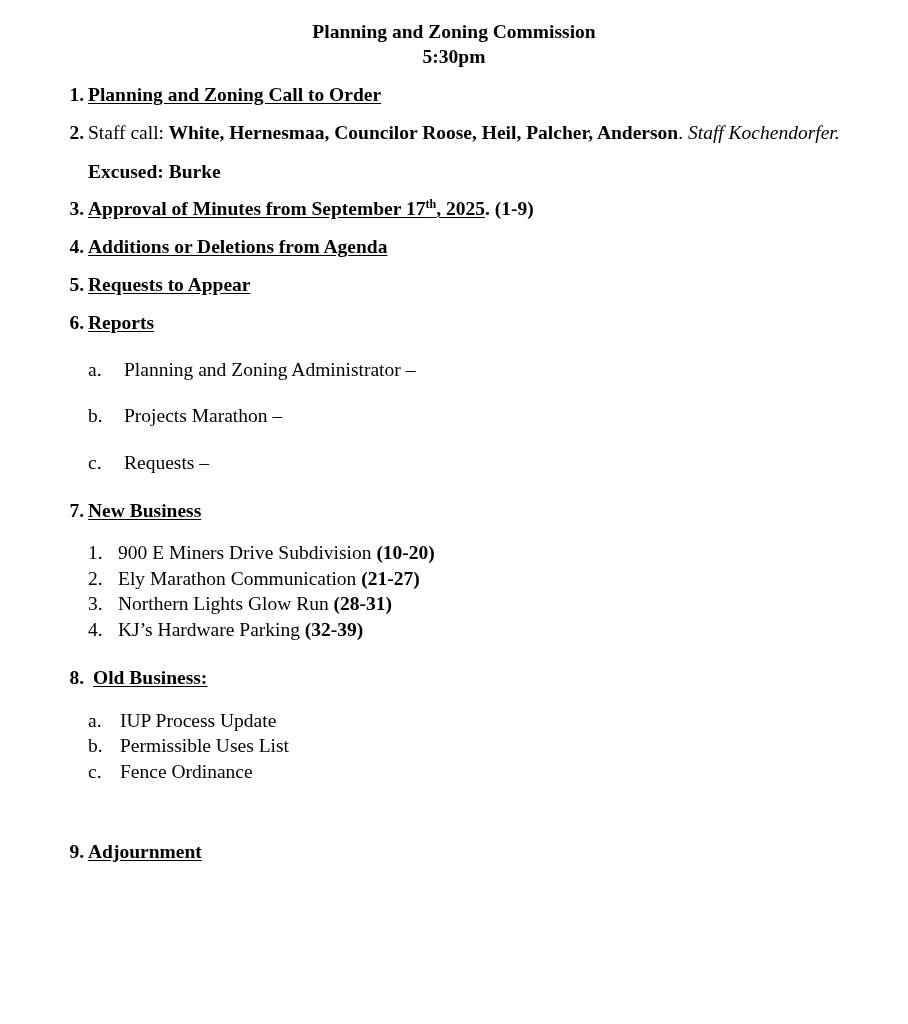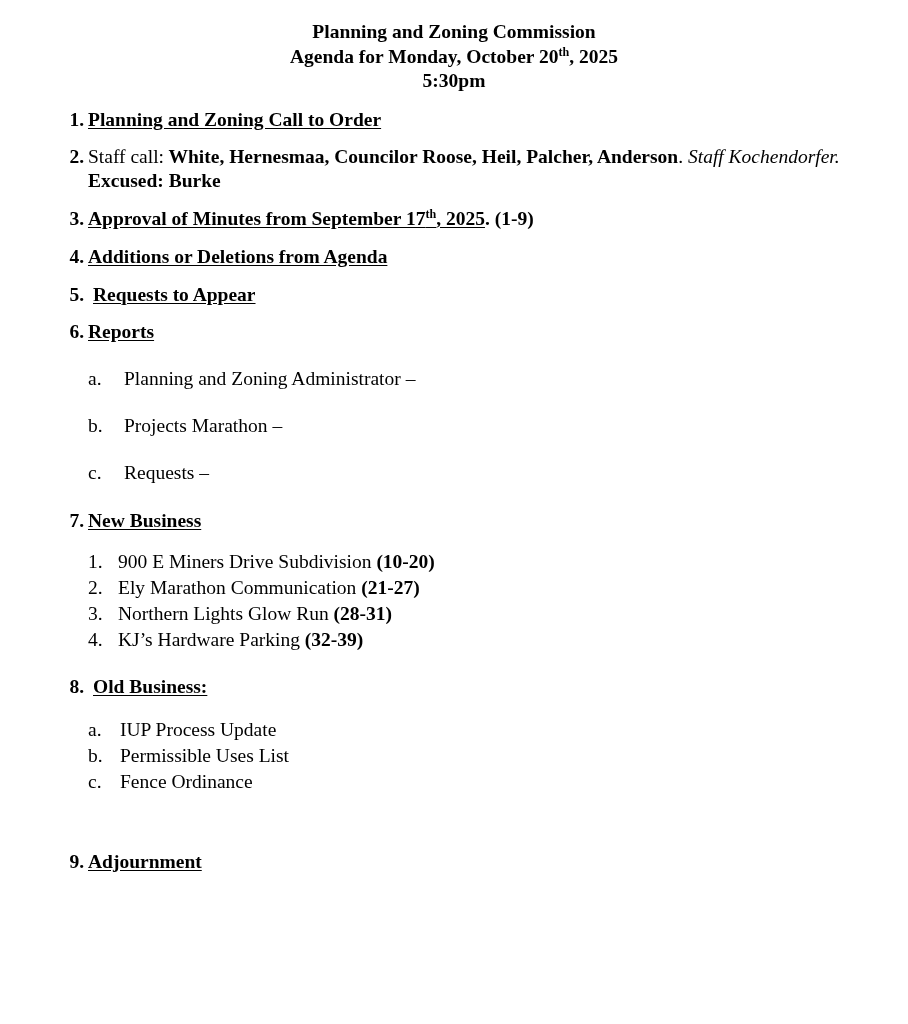--- a/index.html
+++ b/index.html
@@ -53,20 +53,21 @@
   }
   .u-bold {
     font-weight: bold;
     text-decoration: underline;
     text-underline-offset: 2px;
   }
   .bold { font-weight: bold; }
   .ital { font-style: italic; margin-top: 39px; }
 
   .sub-note {
+    margin-top: 15px;
     padding-left: 48px;
     font-weight: bold;
     font-size: 19.5px;
   }
 
   
   .sub-letter-list {
     margin: 0;
     padding: 0;
     list-style: none;
@@ -115,21 +116,20 @@
 
   .spacer-lg { height: 30px; }
 </style>
 </head>
 <body>
 
 <div class="page">
 
   <div class="title-block">
     <span class="title-line">Planning and Zoning Commission</span>
-    <span class="title-line"><span>Agenda for Monday, October 20</span><sup>th</sup><span>, 2025</span></span>
     <span class="title-line">5:30pm</span>
   </div>
 
   <div class="item">
     <span class="num">1.</span>
     <span class="u-bold">Planning and Zoning Call to Order</span>
   </div>
 
   <div class="item">
     <span class="num">2.</span>
@@ -142,21 +142,21 @@
     <span class="u-bold"><span>Approval of Minutes from September 17</span><sup>th</sup><span>, 2025</span></span><span class="bold">.  (1-9)</span>
   </div>
 
   <div class="item">
     <span class="num">4.</span>
     <span class="u-bold">Additions or Deletions from Agenda</span>
   </div>
 
   <div class="item">
     <span class="num">5.</span>
-    <span class="u-bold" style="margin-left:5px;">Requests to Appear</span>
+    <span class="u-bold" style="">Requests to Appear</span>
   </div>
 
   <div class="item">
     <span class="num">6.</span>
     <span class="u-bold">Reports</span>
   </div>
   <ul class="sub-letter-list reports-list">
     <li>
       <span class="lt">a.</span>
       <span>Planning and Zoning Administrator –</span>

